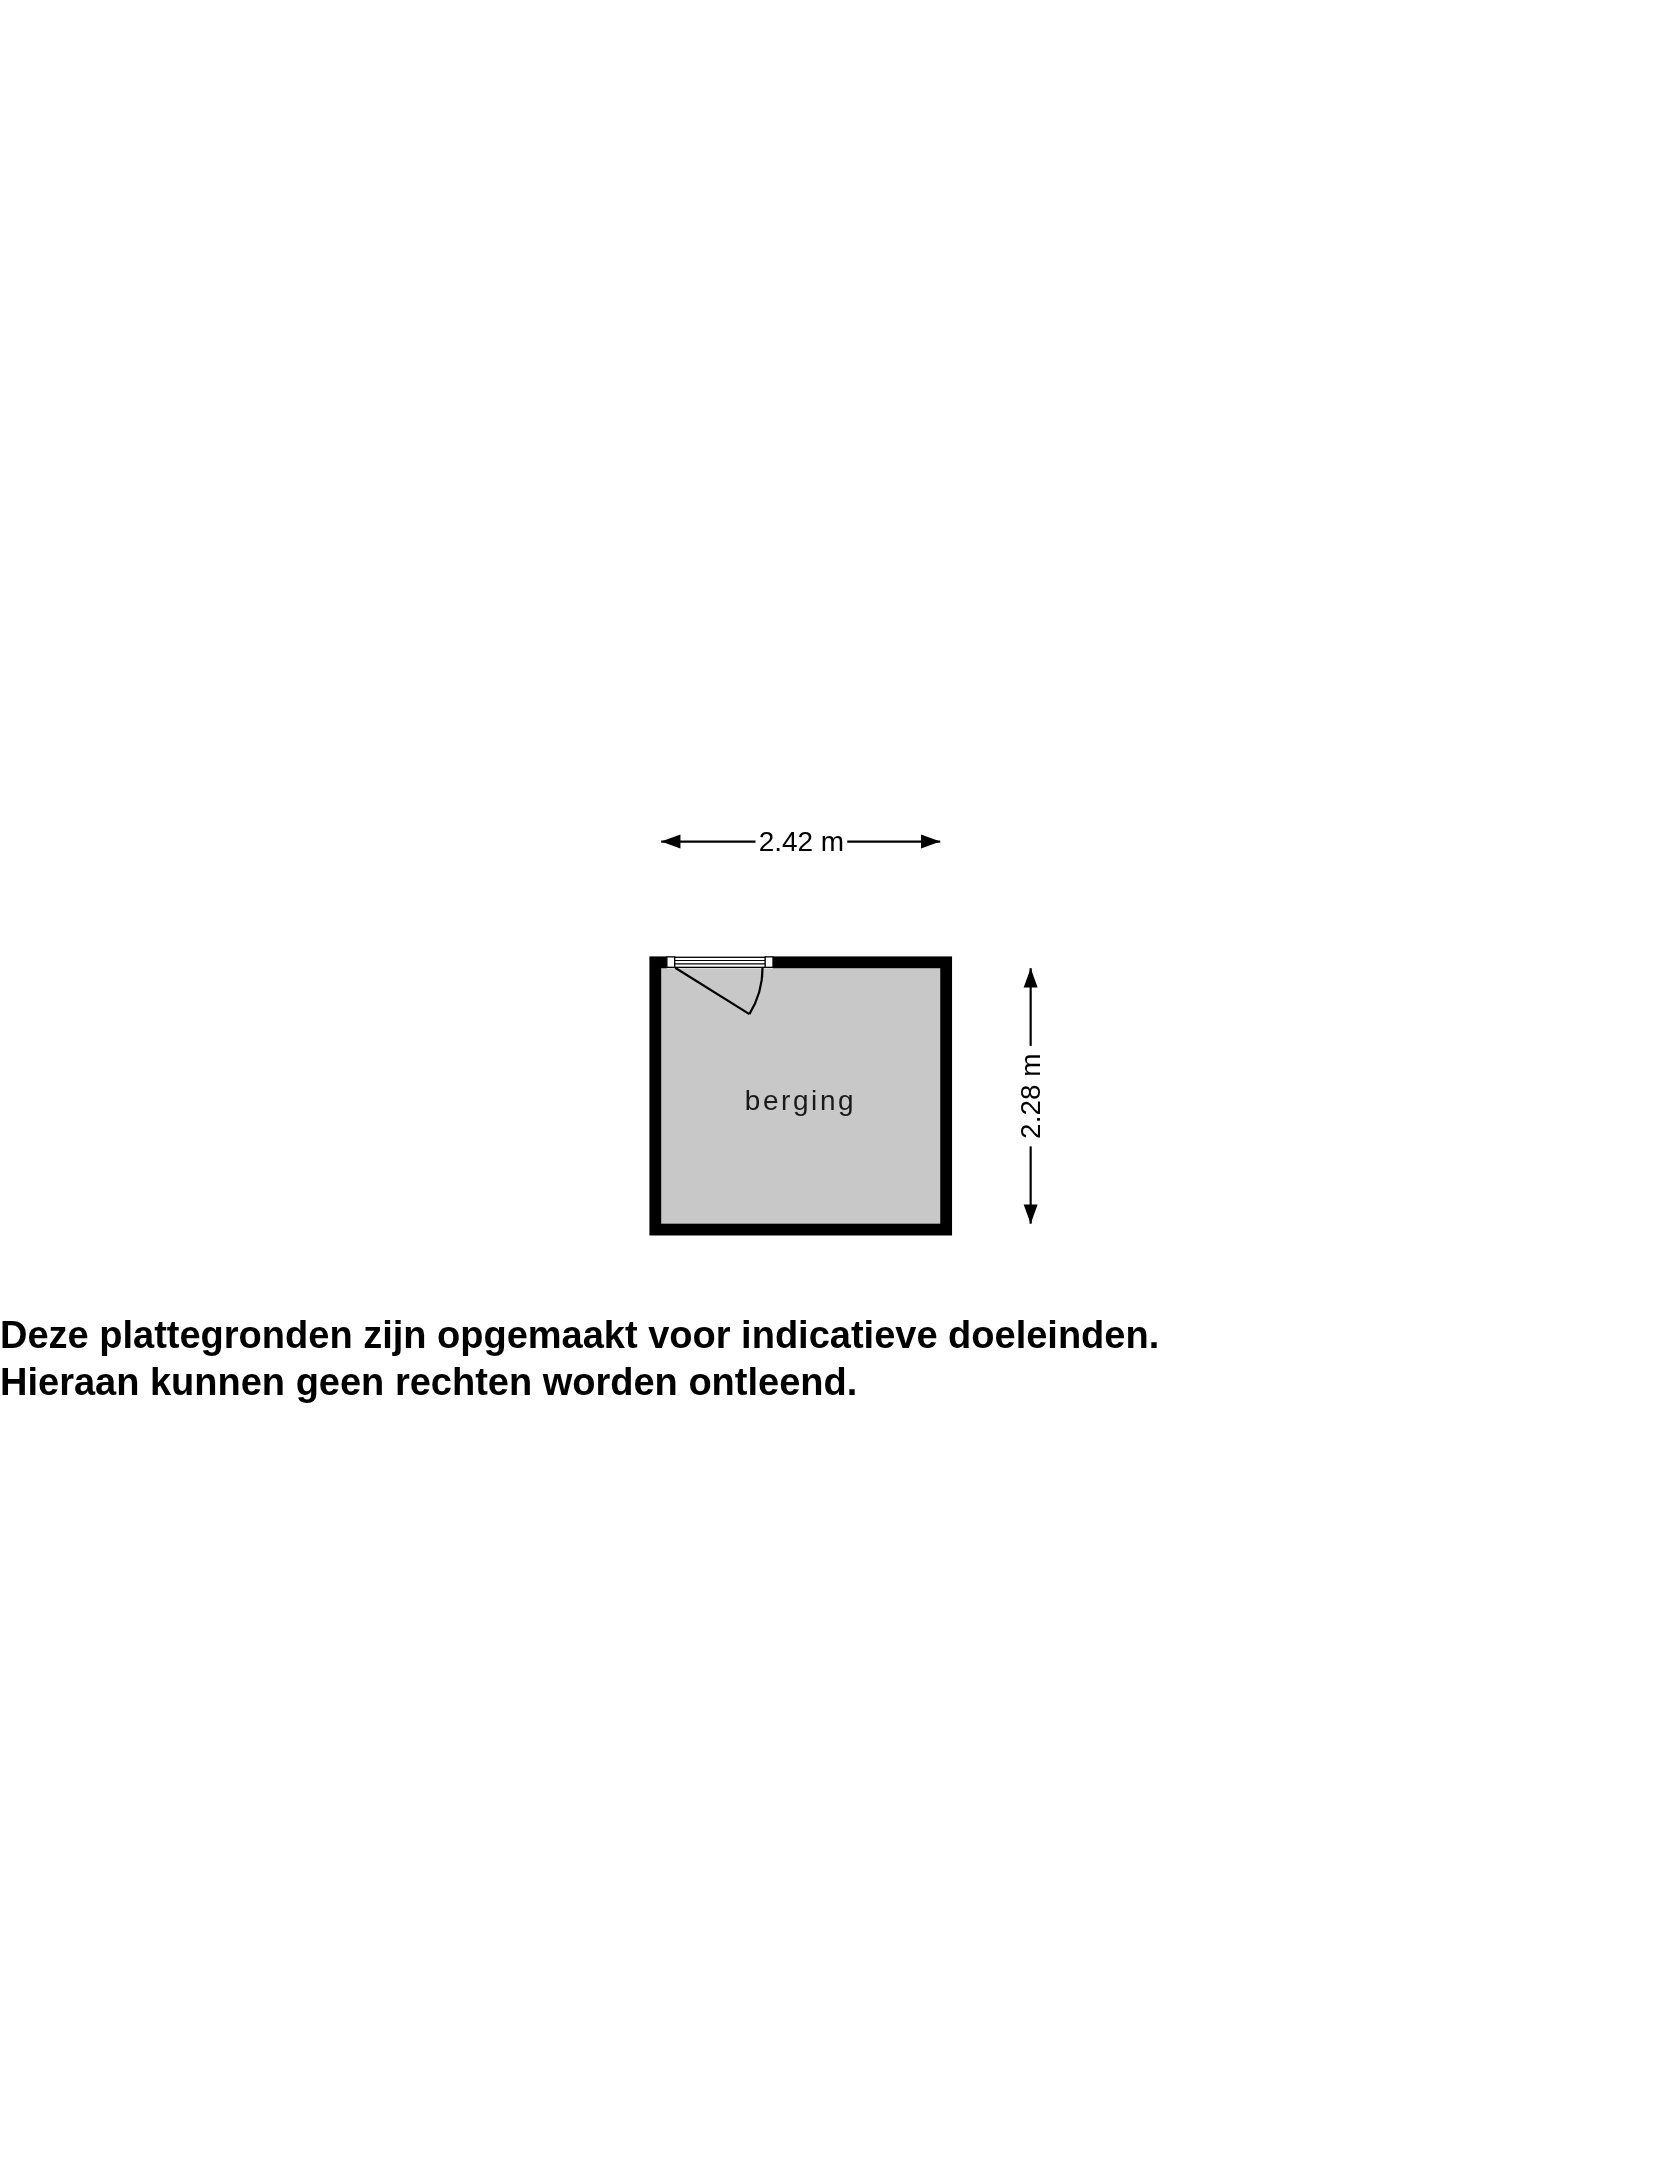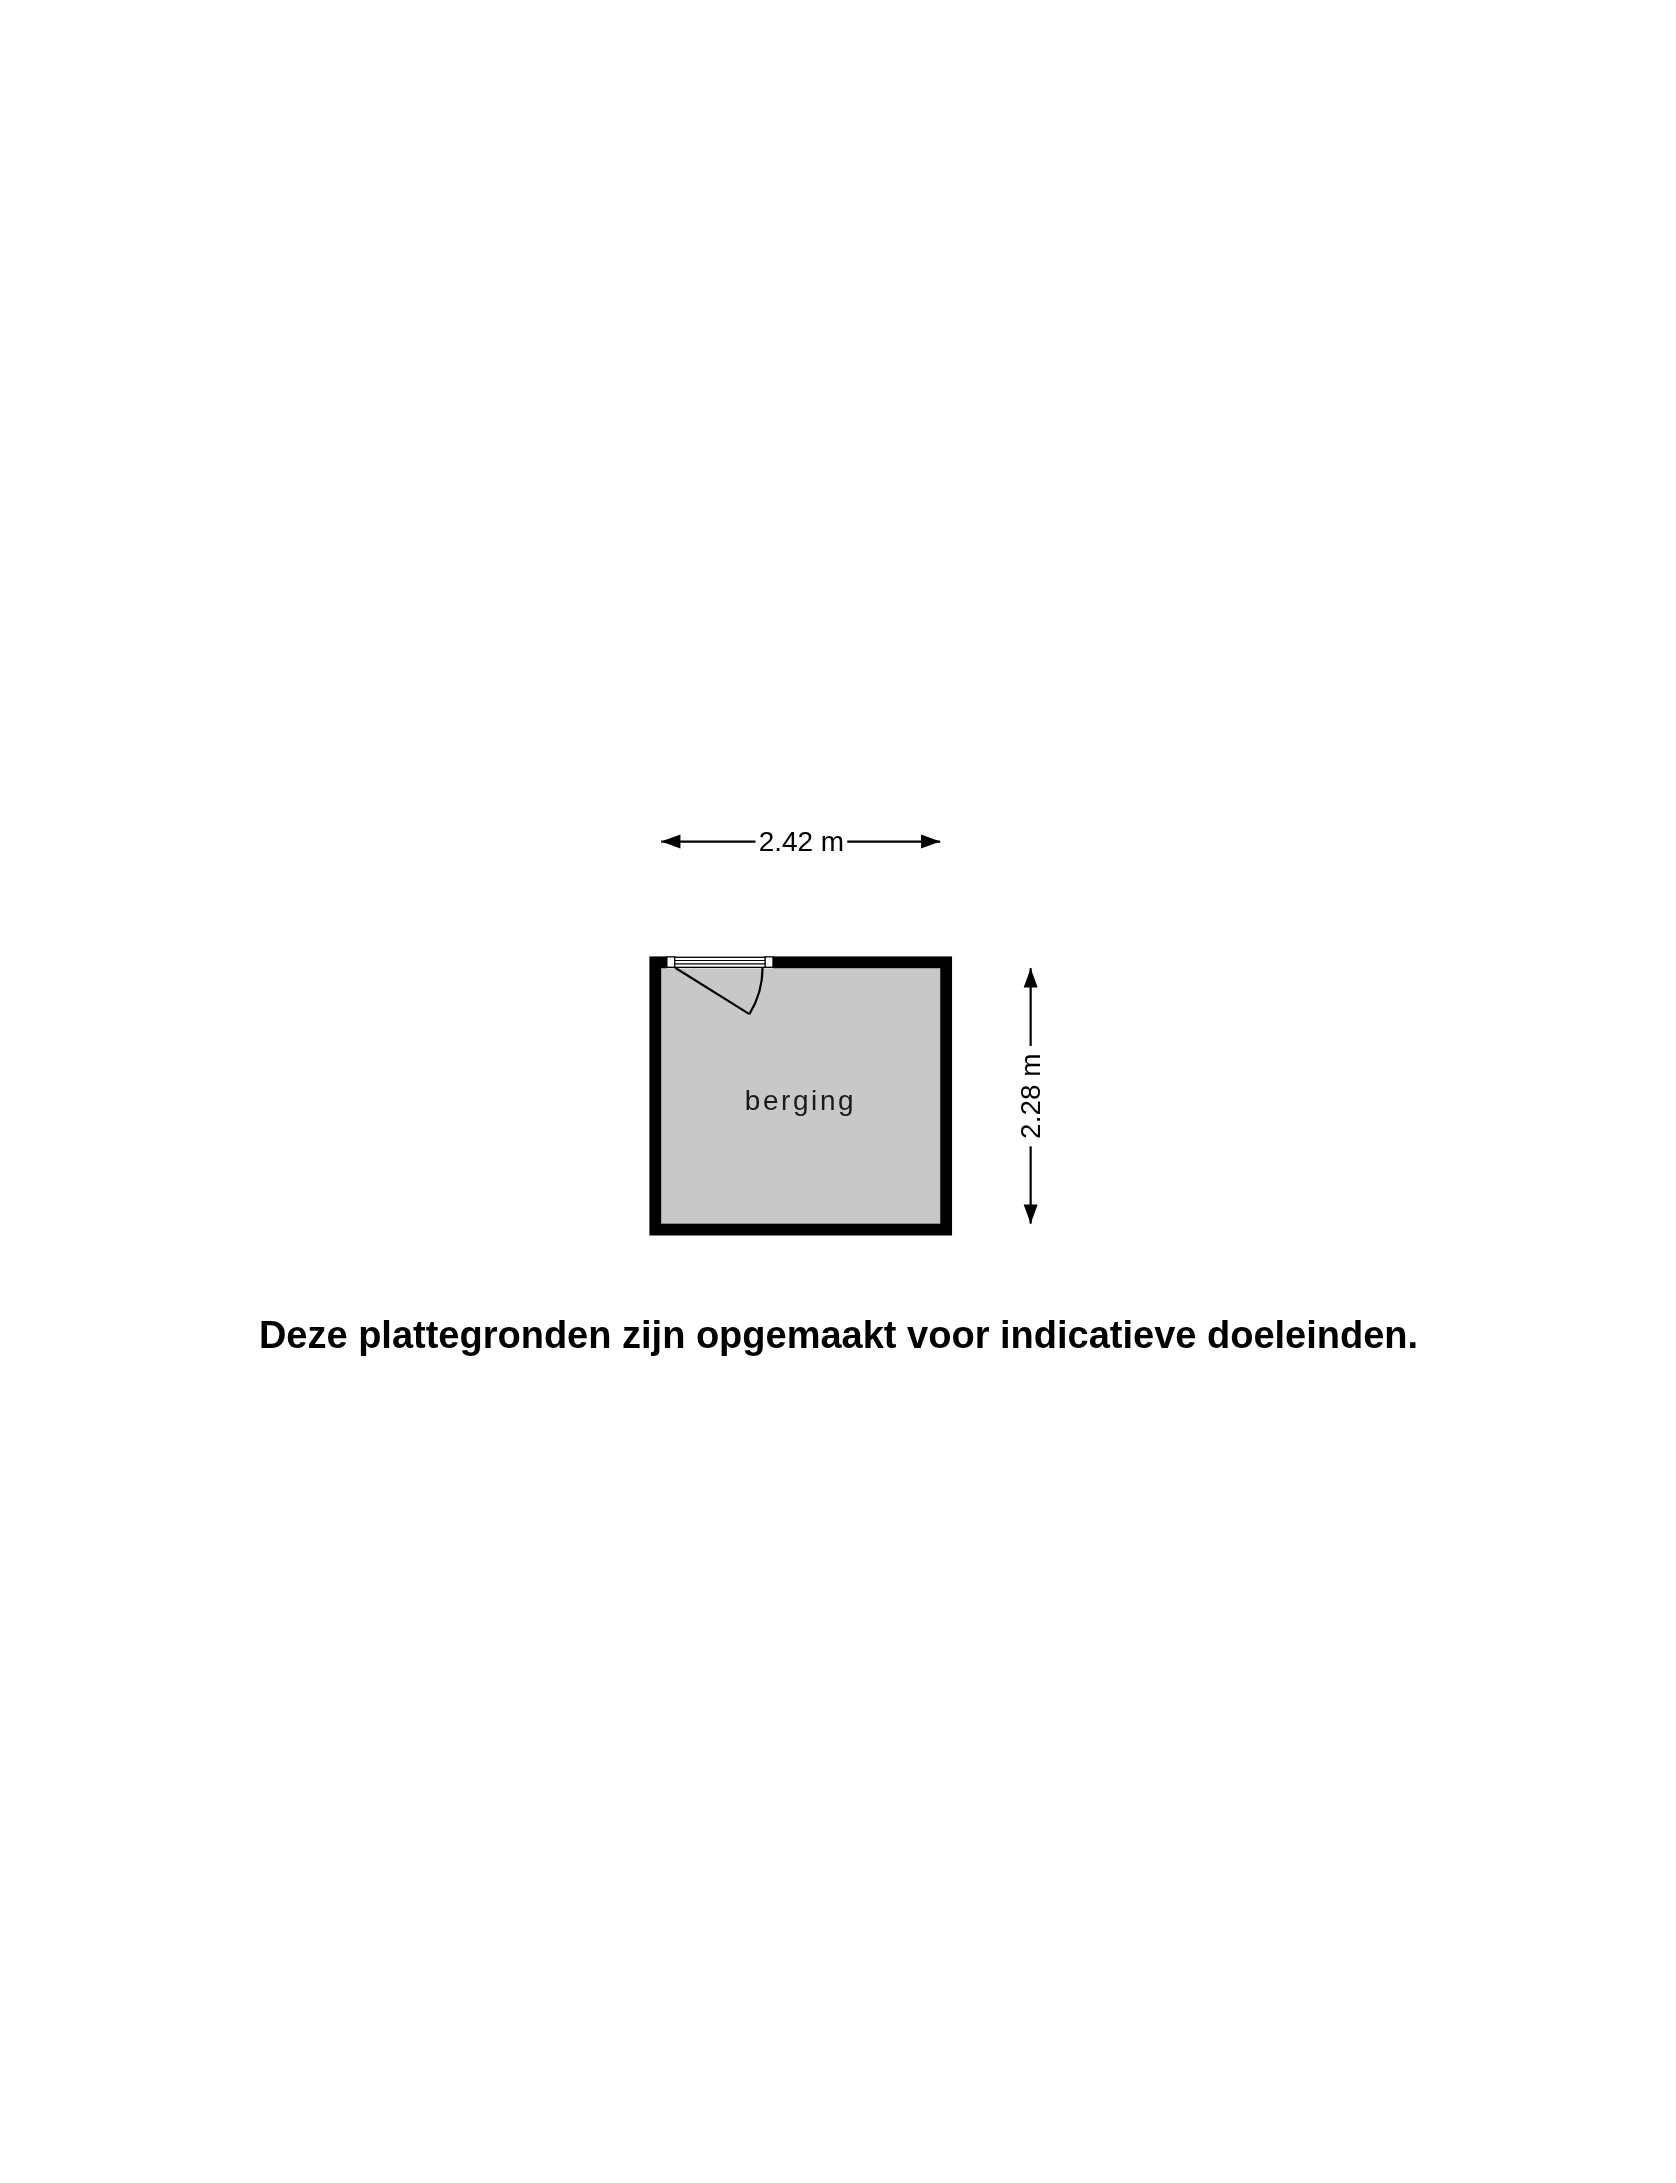--- a/index.html
+++ b/index.html
@@ -44,21 +44,20 @@
   .jamb {
     fill: #ffffff;
     stroke: #000000;
     stroke-width: 3;
   }
   .disclaimer {
     position: absolute;
     left: 0;
     right: 0;
     top: 1312px;
-    text-align: center;
     font-family: "Liberation Sans", sans-serif;
     font-weight: bold;
     font-size: 38px;
     line-height: 47px;
     color: #000000;
   }
 </style>
 </head>
 <body>
 
@@ -94,14 +93,15 @@
     <line class="dim-line" x1="2360" y1="2217" x2="2360" y2="2395"></line>
     <line class="dim-line" x1="2360" y1="2625" x2="2360" y2="2802"></line>
     <polygon fill="#000000" points="2360,2217 2344,2261 2376,2261"></polygon>
     <polygon fill="#000000" points="2360,2802 2344,2758 2376,2758"></polygon>
     <text class="dim-text" x="2360" y="2510" text-anchor="middle" dominant-baseline="central" transform="rotate(-90 2360 2510)">2.28 m</text>
   </g>
 </svg>
 
 <div class="disclaimer">
   <div>Deze plattegronden zijn opgemaakt voor indicatieve doeleinden.</div>
+  <div>Hieraan kunnen geen rechten worden ontleend.</div>
 </div>
 
 
 </body></html>

